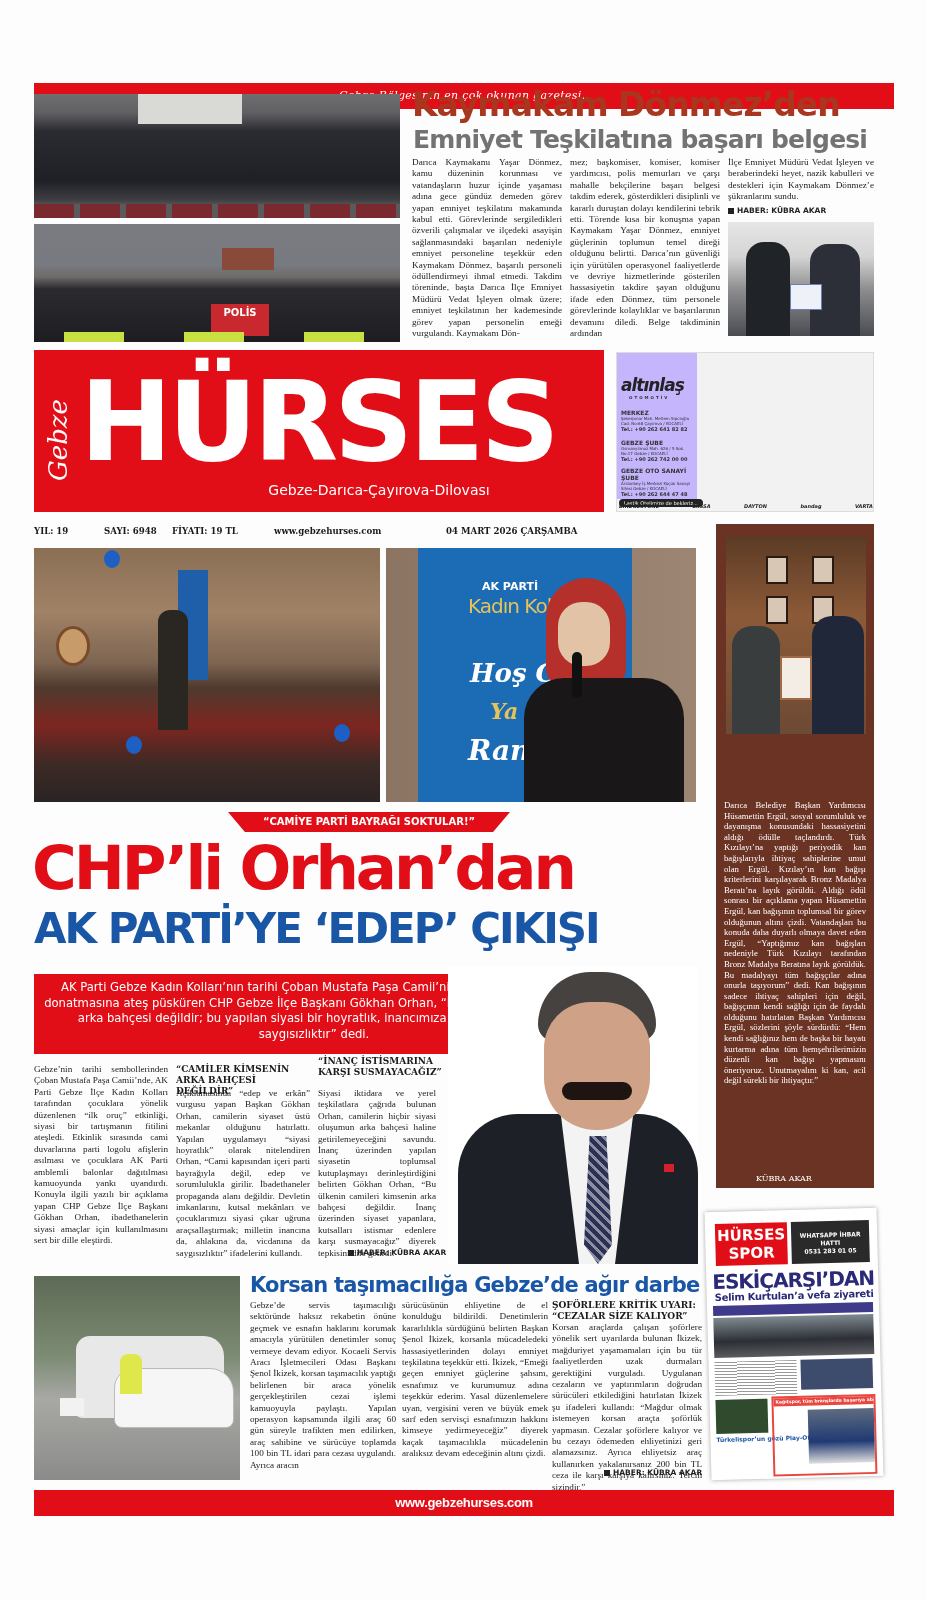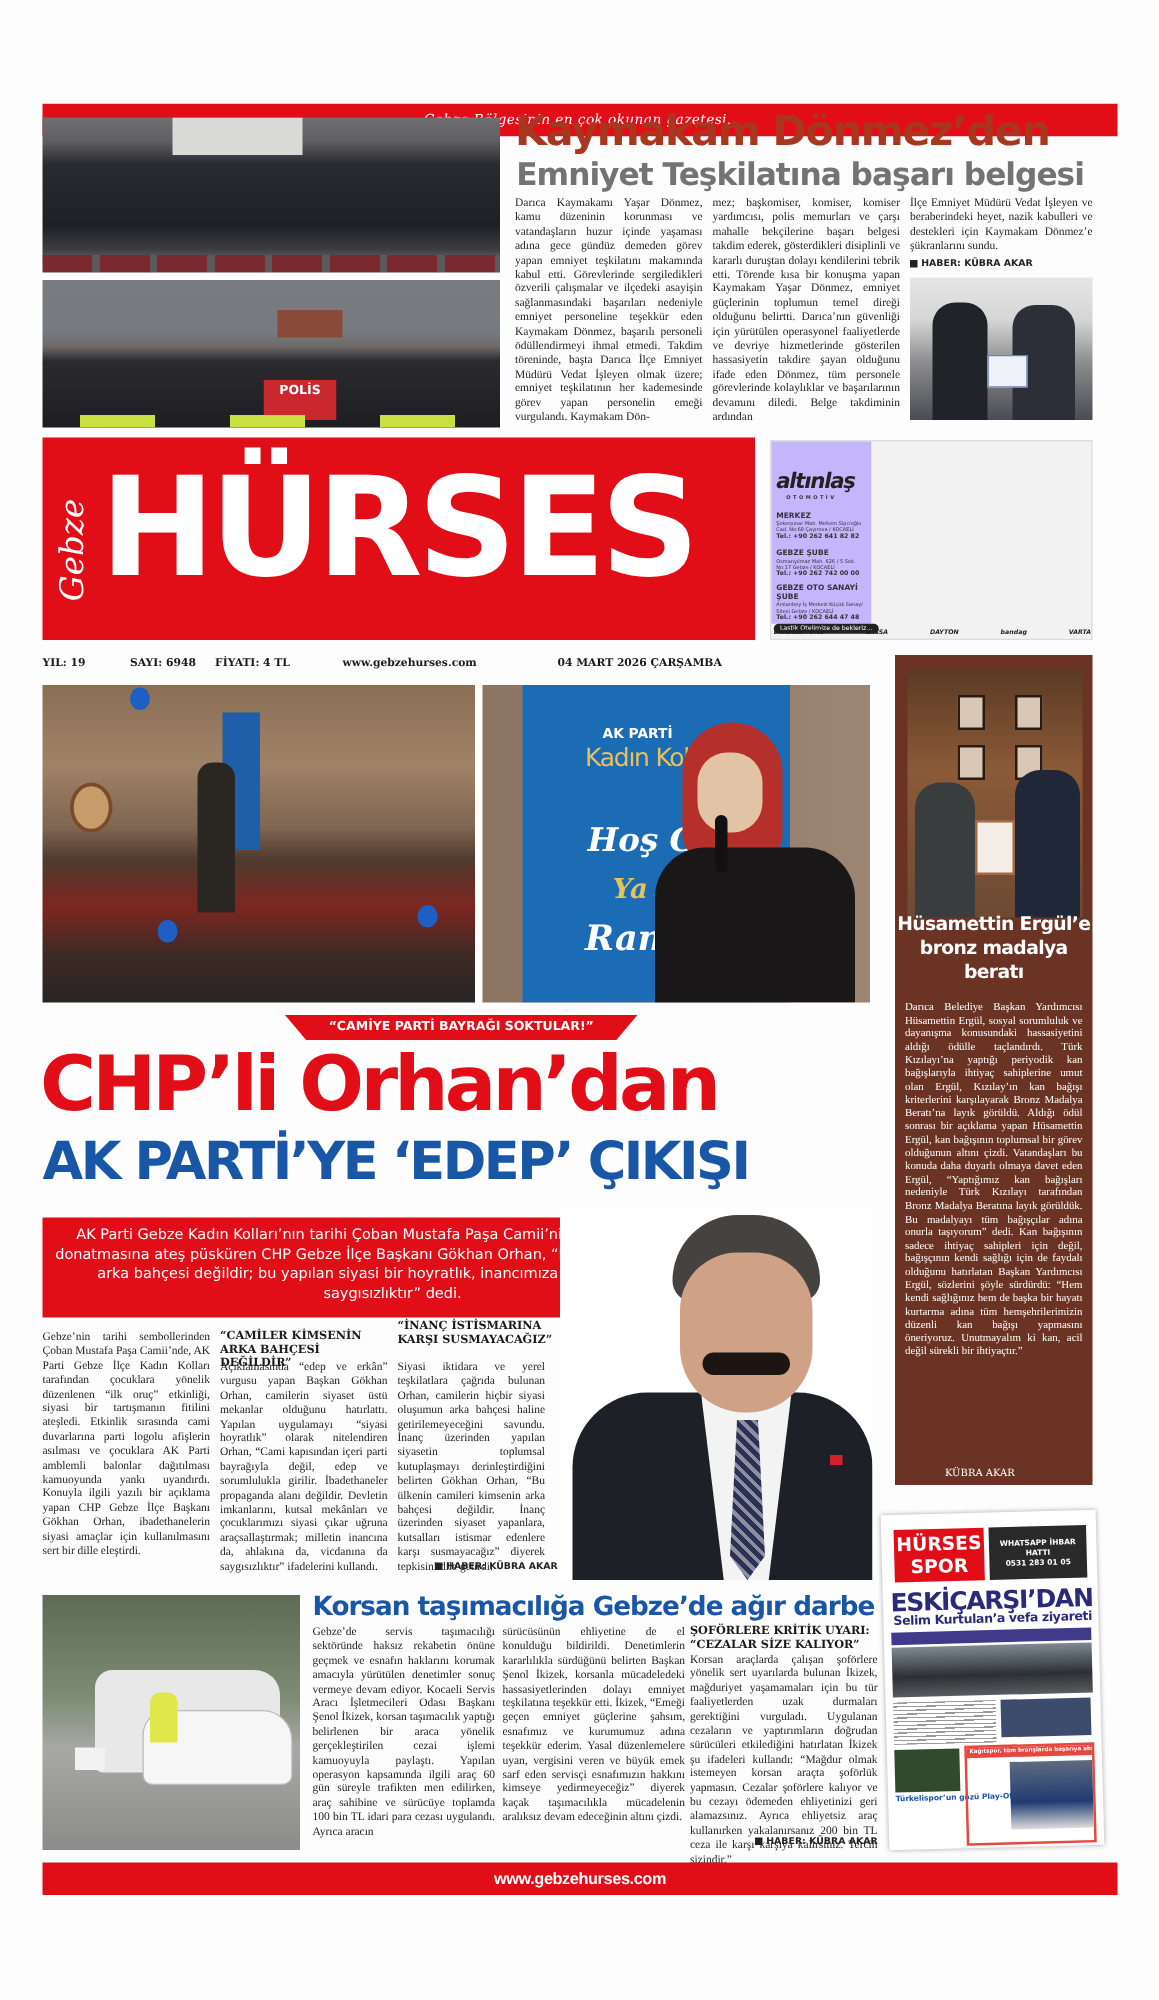--- a/index.html
+++ b/index.html
@@ -161,20 +161,21 @@
 <div class="abs byline" style="left:728px; top:206px;">HABER: KÜBRA AKAR</div>
 <div class="abs photo ph-kaymakam">
   <div class="p1"></div>
   <div class="p2"></div>
   <div class="cert"></div>
 </div>
 
 <div class="abs masthead">
   <div class="mast-gebze">Gebze</div>
   <div class="mast-title">HÜRSES</div>
+  <div class="mast-sub">Gebze-Darıca-Çayırova-Dilovası</div>
 </div>
 
 <div class="abs ad">
   <div class="ad-left">
     <div class="ad-logo">altınlaş</div>
     <div class="ad-logo-sub">OTOMOTİV</div>
     <div class="ad-branch" style="top:56px;">
       <b>MERKEZ</b><span>Şekerpınar Mah. Meltem Sipcioğlu Cad. No:68 Çayırova / KOCAELİ</span><i>Tel.: +90 262 641 82 82</i>
     </div>
     <div class="ad-branch" style="top:86px;">
@@ -189,21 +190,21 @@
     <span>BRIDGESTONE</span>
       <span>LASSA</span>
       <span>DAYTON</span>
       <span>bandag</span>
       <span>VARTA</span>
   </div>
 </div>
 
 <div class="abs infoline" style="left:34px;">YIL: 19</div>
 <div class="abs infoline" style="left:104px;">SAYI: 6948</div>
-<div class="abs infoline" style="left:172px;">FİYATI: 4 TL</div>
+<div class="abs infoline" style="left:172px;">FİYATI: 19 TL</div>
 <div class="abs infoline" style="left:274px;">www.gebzehurses.com</div>
 <div class="abs infoline" style="left:446px;">04 MART 2026 ÇARŞAMBA</div>
 
 <div class="abs photo ph-mosque">
   <div class="banner"></div>
   <div class="drum"></div>
   <div class="speaker"></div>
   <div class="balloon" style="left:70px; top:2px;"></div>
   <div class="balloon" style="left:92px; top:188px;"></div>
   <div class="balloon" style="left:300px; top:176px;"></div>
@@ -225,21 +226,20 @@
 <div class="abs brown">
   <div class="ph-ergul">
     <div class="frame" style="left:40px; top:20px;"></div>
     <div class="frame" style="left:86px; top:20px;"></div>
     <div class="frame" style="left:40px; top:60px;"></div>
     <div class="frame" style="left:86px; top:60px;"></div>
     <div class="man1"></div>
     <div class="man2"></div>
     <div class="plaque"></div>
   </div>
-  <div class="brown-title">Hüsamettin Ergül’e bronz madalya beratı</div>
   <div class="brown-body">Darıca Belediye Başkan Yardımcısı Hüsamettin Ergül, sosyal sorumluluk ve dayanışma konusundaki hassasiyetini aldığı ödülle taçlandırdı. Türk Kızılayı’na yaptığı periyodik kan bağışlarıyla ihtiyaç sahiplerine umut olan Ergül, Kızılay’ın kan bağışı kriterlerini karşılayarak Bronz Madalya Beratı’na layık görüldü. Aldığı ödül sonrası bir açıklama yapan Hüsamettin Ergül, kan bağışının toplumsal bir görev olduğunun altını çizdi. Vatandaşları bu konuda daha duyarlı olmaya davet eden Ergül, “Yaptığımız kan bağışları nedeniyle Türk Kızılayı tarafından Bronz Madalya Beratına layık görüldük. Bu madalyayı tüm bağışçılar adına onurla taşıyorum” dedi. Kan bağışının sadece ihtiyaç sahipleri için değil, bağışçının kendi sağlığı için de faydalı olduğunu hatırlatan Başkan Yardımcısı Ergül, sözlerini şöyle sürdürdü: “Hem kendi sağlığınız hem de başka bir hayatı kurtarma adına tüm hemşehrilerimizin düzenli kan bağışı yapmasını öneriyoruz. Unutmayalım ki kan, acil değil sürekli bir ihtiyaçtır.”</div>
   <div class="brown-byline">KÜBRA AKAR</div>
 </div>
 
 <div class="abs kicker">“CAMİYE PARTİ BAYRAĞI SOKTULAR!”</div>
 <div class="abs main-red">CHP’li Orhan’dan</div>
 <div class="abs main-blue">AK PARTİ’YE ‘EDEP’ ÇIKIŞI</div>
 <div class="abs lead">AK Parti Gebze Kadın Kolları’nın tarihi Çoban Mustafa Paşa Camii’ni parti amblemleriyle donatmasına ateş püsküren CHP Gebze İlçe Başkanı Gökhan Orhan, “İbadethaneler kimsenin arka bahçesi değildir; bu yapılan siyasi bir hoyratlık, inancımıza yönelik büyük bir saygısızlıktır” dedi.</div>
 
 <div class="abs photo ph-orhan">

